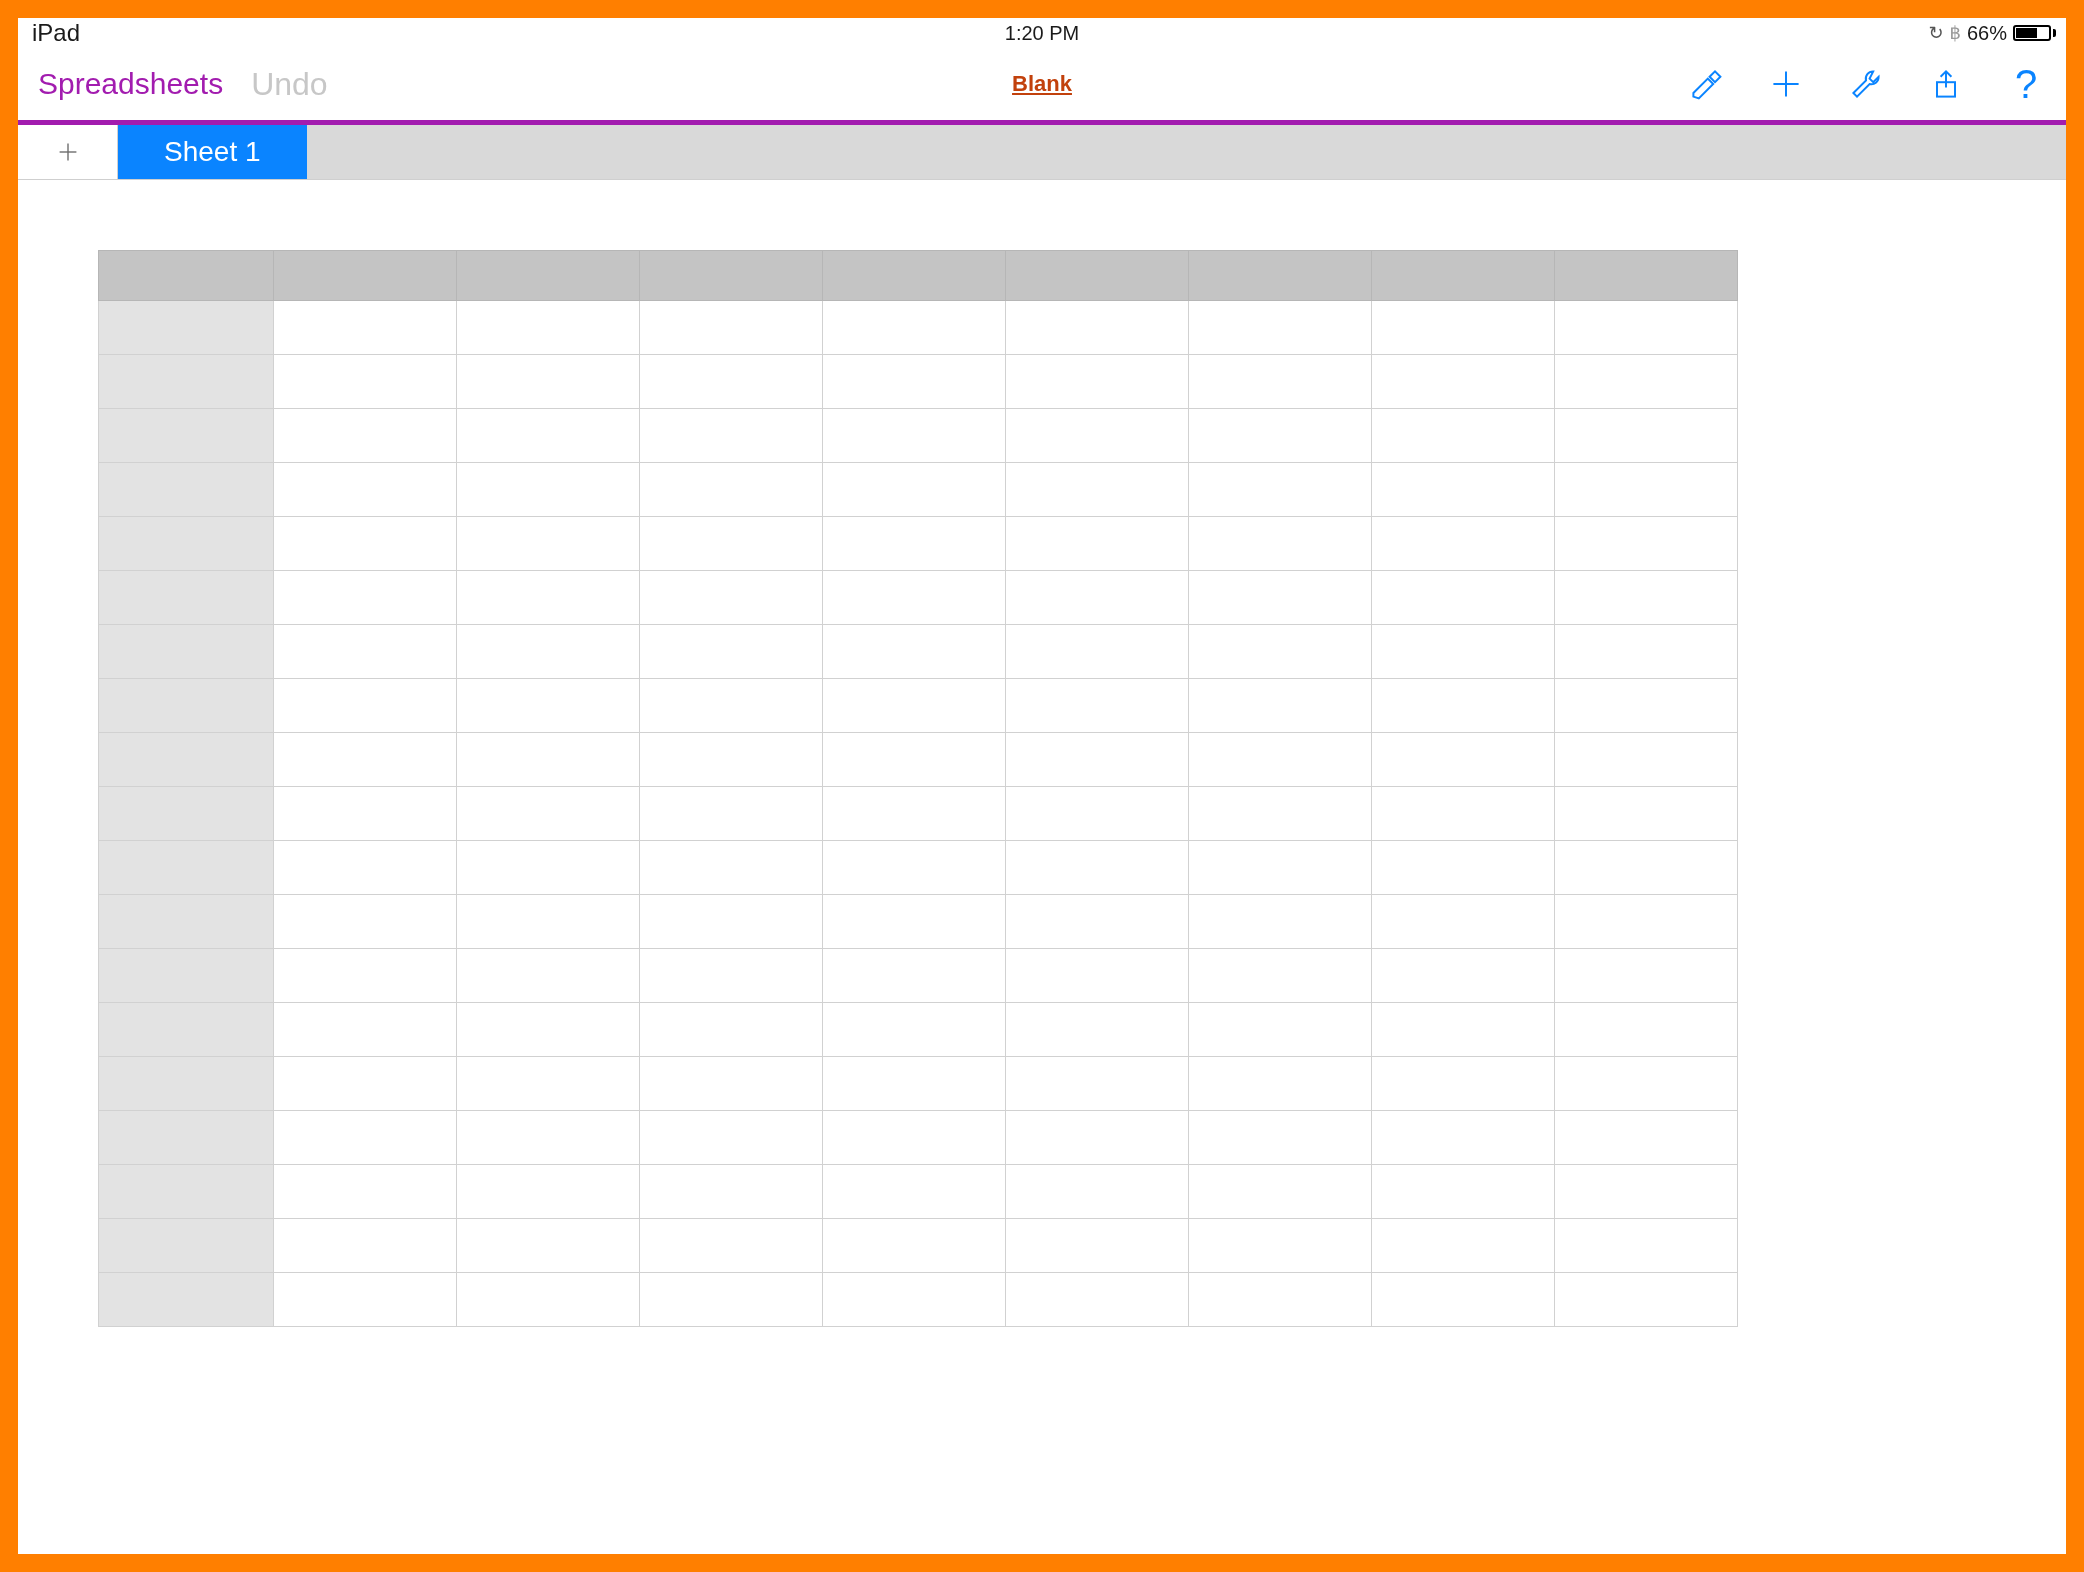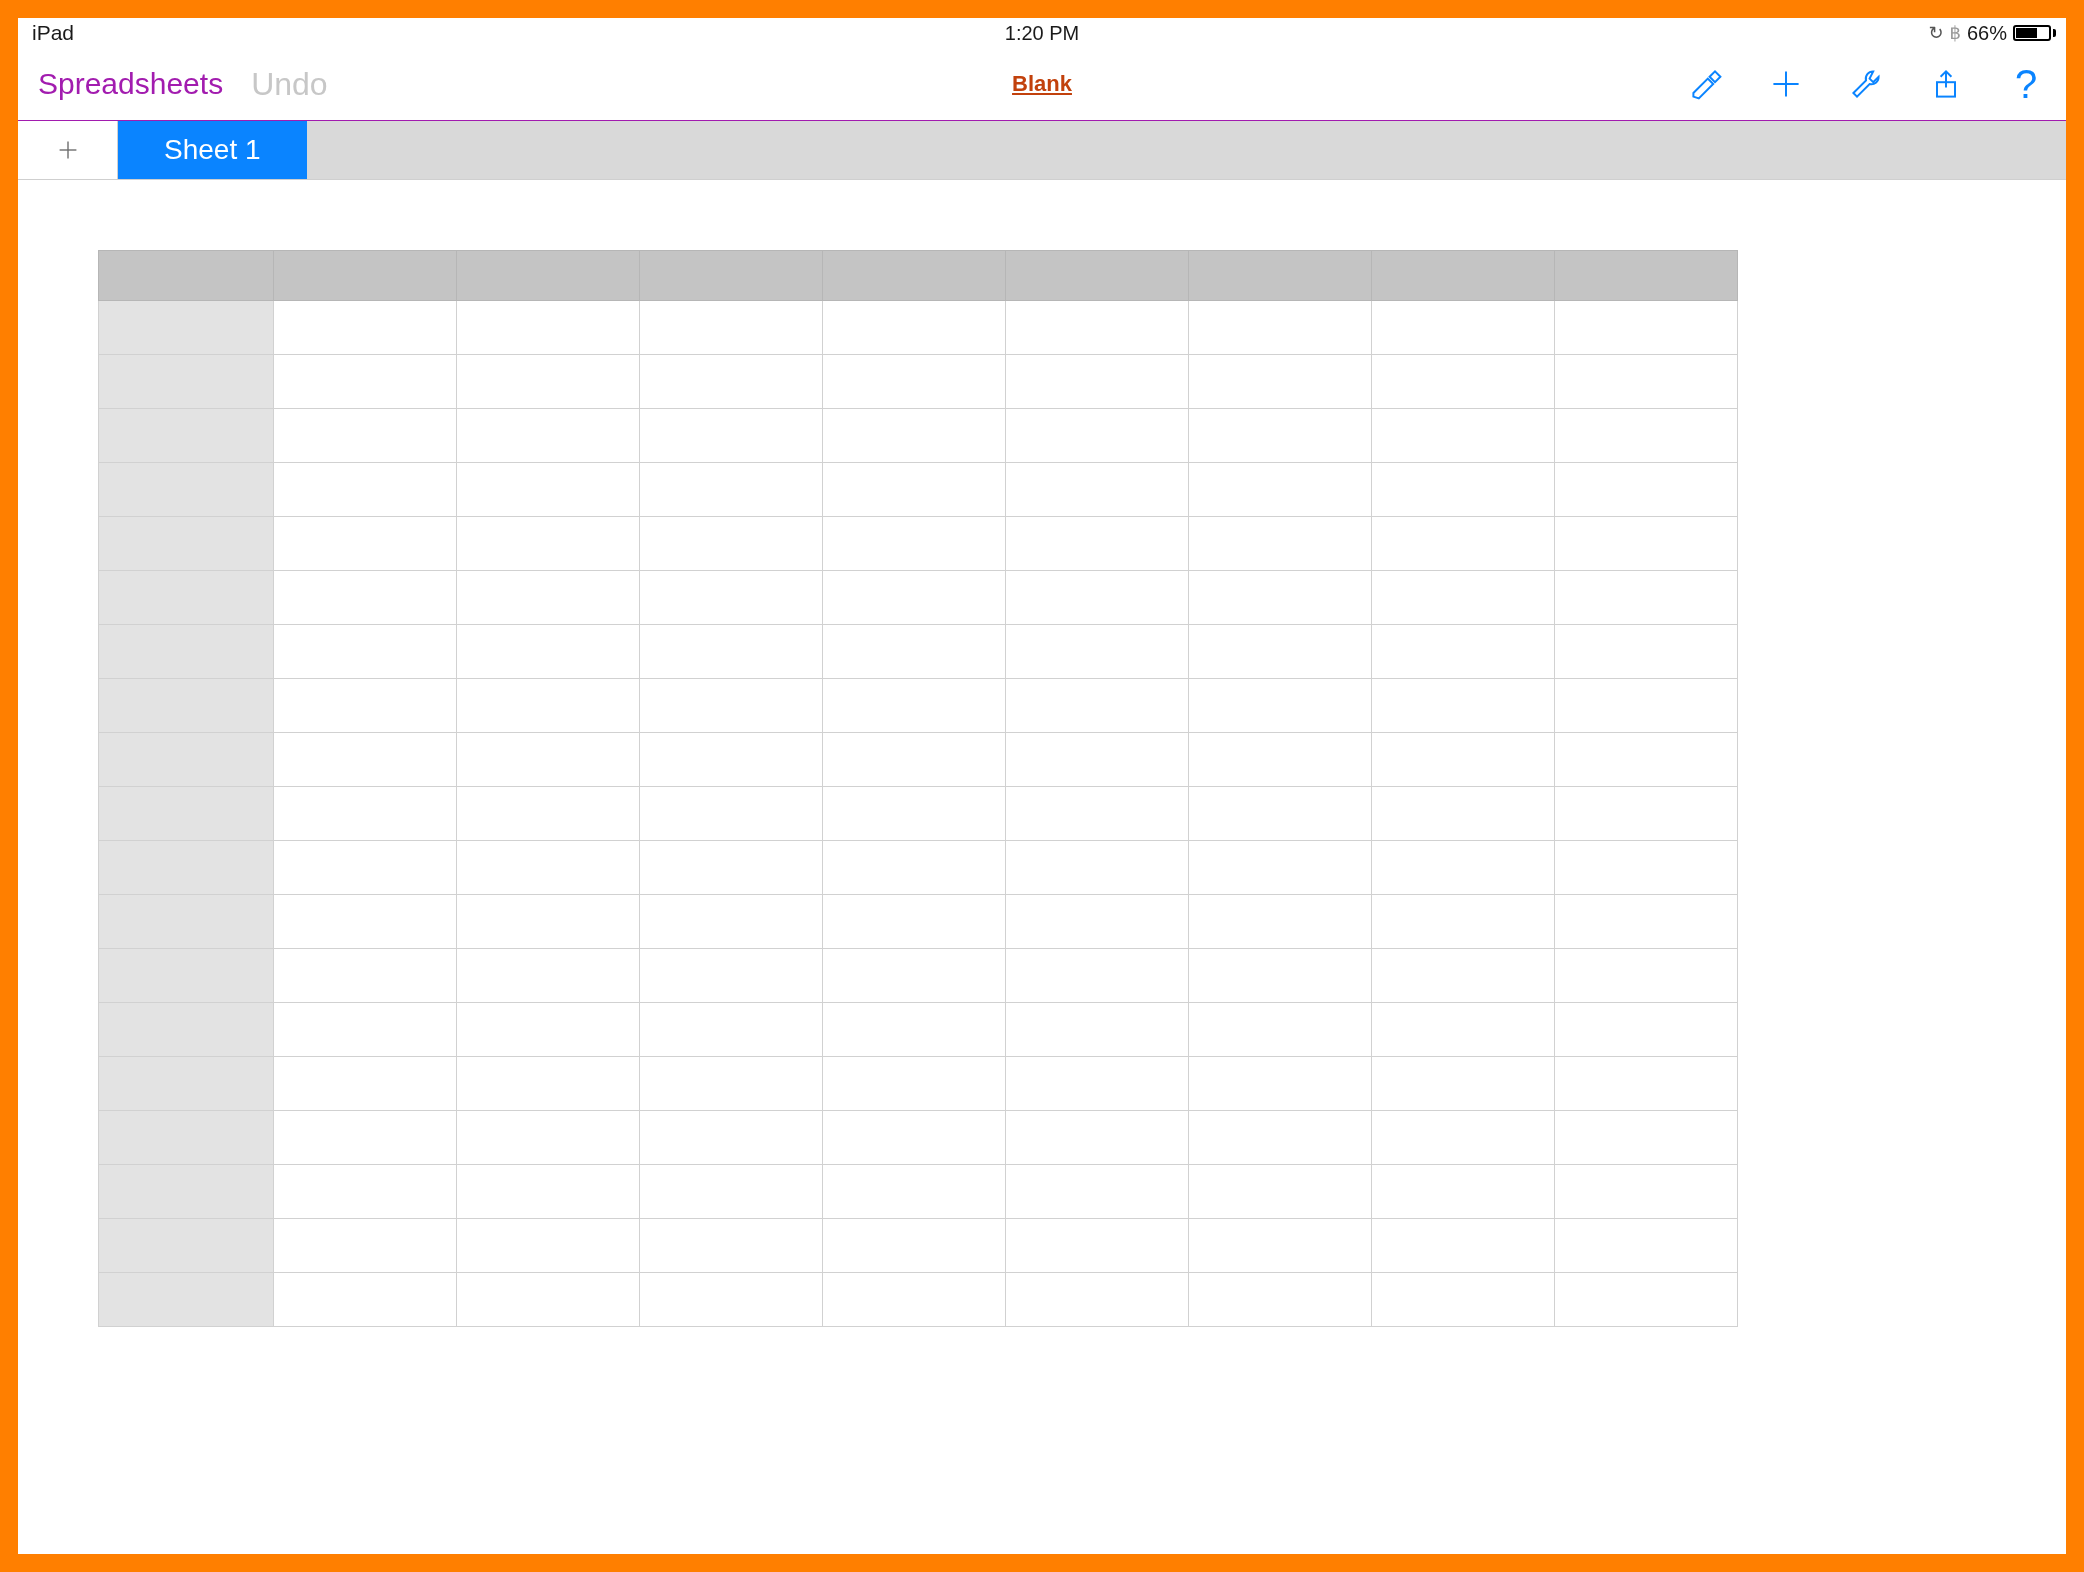--- a/index.html
+++ b/index.html
@@ -22,21 +22,21 @@
   
   .status-bar {
     height: 30px;
     display: flex;
     align-items: center;
     justify-content: space-between;
     padding: 0 10px 0 14px;
     font-size: 20px;
     color: #1a1a1a;
   }
-  .status-left { font-size: 21px; text-align: right; }
+  .status-left { font-size: 24px; text-align: right; }
   .status-center { font-weight: 400; font-size: 20px; position: absolute; left: 50%; transform: translateX(-50%); }
   .status-right { display: flex; align-items: center; gap: 6px; font-size: 20px; }
   .battery {
     display: inline-flex; align-items: center; gap: 2px;
   }
   .battery-body {
     width: 38px; height: 16px; border: 2px solid #000; border-radius: 3px; position: relative; display:inline-block;
   }
   .battery-fill { position:absolute; left:1px; top:1px; bottom:1px; width:62%; background:#000; }
   .battery-tip { width:3px; height:8px; background:#000; border-radius:0 2px 2px 0; display:inline-block;}
@@ -67,21 +67,21 @@
   }
   .tool-btn { color:#0a84ff; cursor:pointer; display:flex; align-items:center; justify-content:center; width:40px; height:40px; }
   .tool-btn svg { width: 36px; height: 36px; stroke:#0a84ff; fill:none; stroke-width:2.2; }
   .tool-btn .q { font-size:40px; font-weight:300; color:#0a84ff; line-height:1; }
 
   
   .tab-bar {
     height: 60px;
     background: #d9d9d9;
     display:flex; align-items:stretch;
-    border-top:1px solid #a21caf;
+    border-top:5px solid #a21caf;
     border-bottom:1px solid #cfcfcf;
   }
   .tab-add {
     width: 100px; display:flex; align-items:center; justify-content:center;
     background:#ffffff; color:#6e6e6e; font-size:34px; font-weight:300; cursor:pointer;
     border-right:1px solid #d0d0d0;
   }
   .tab-add svg { width:28px; height:28px; stroke:#6e6e6e; stroke-width:2; }
   .tab {
     background:#0a84ff; color:#fff; font-size:28px; font-weight:400;

